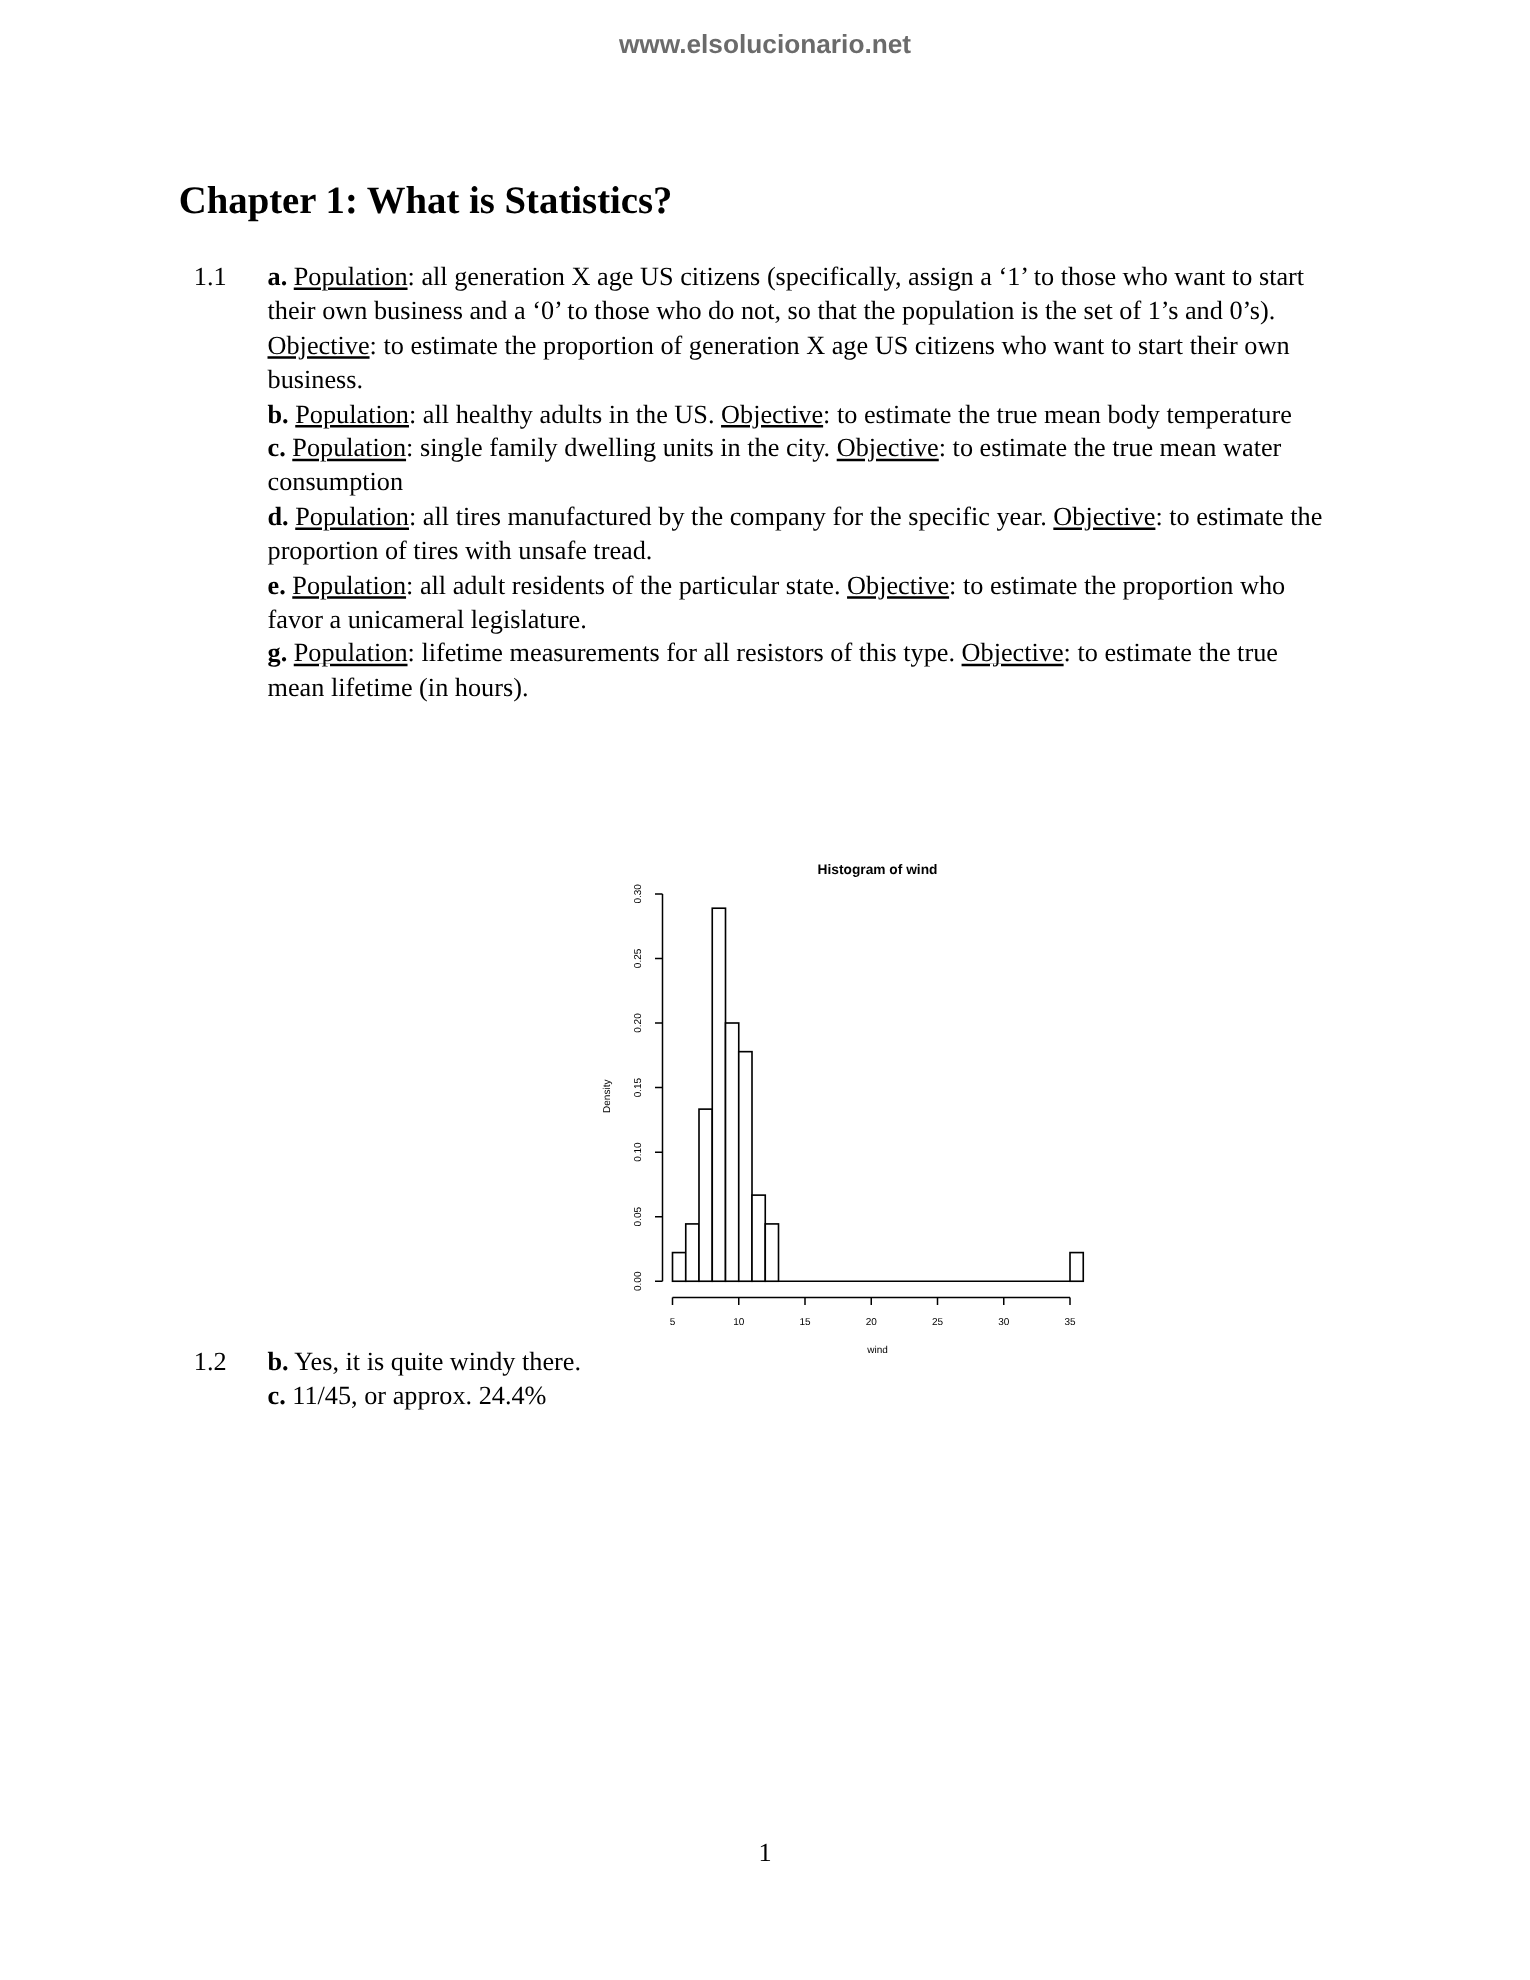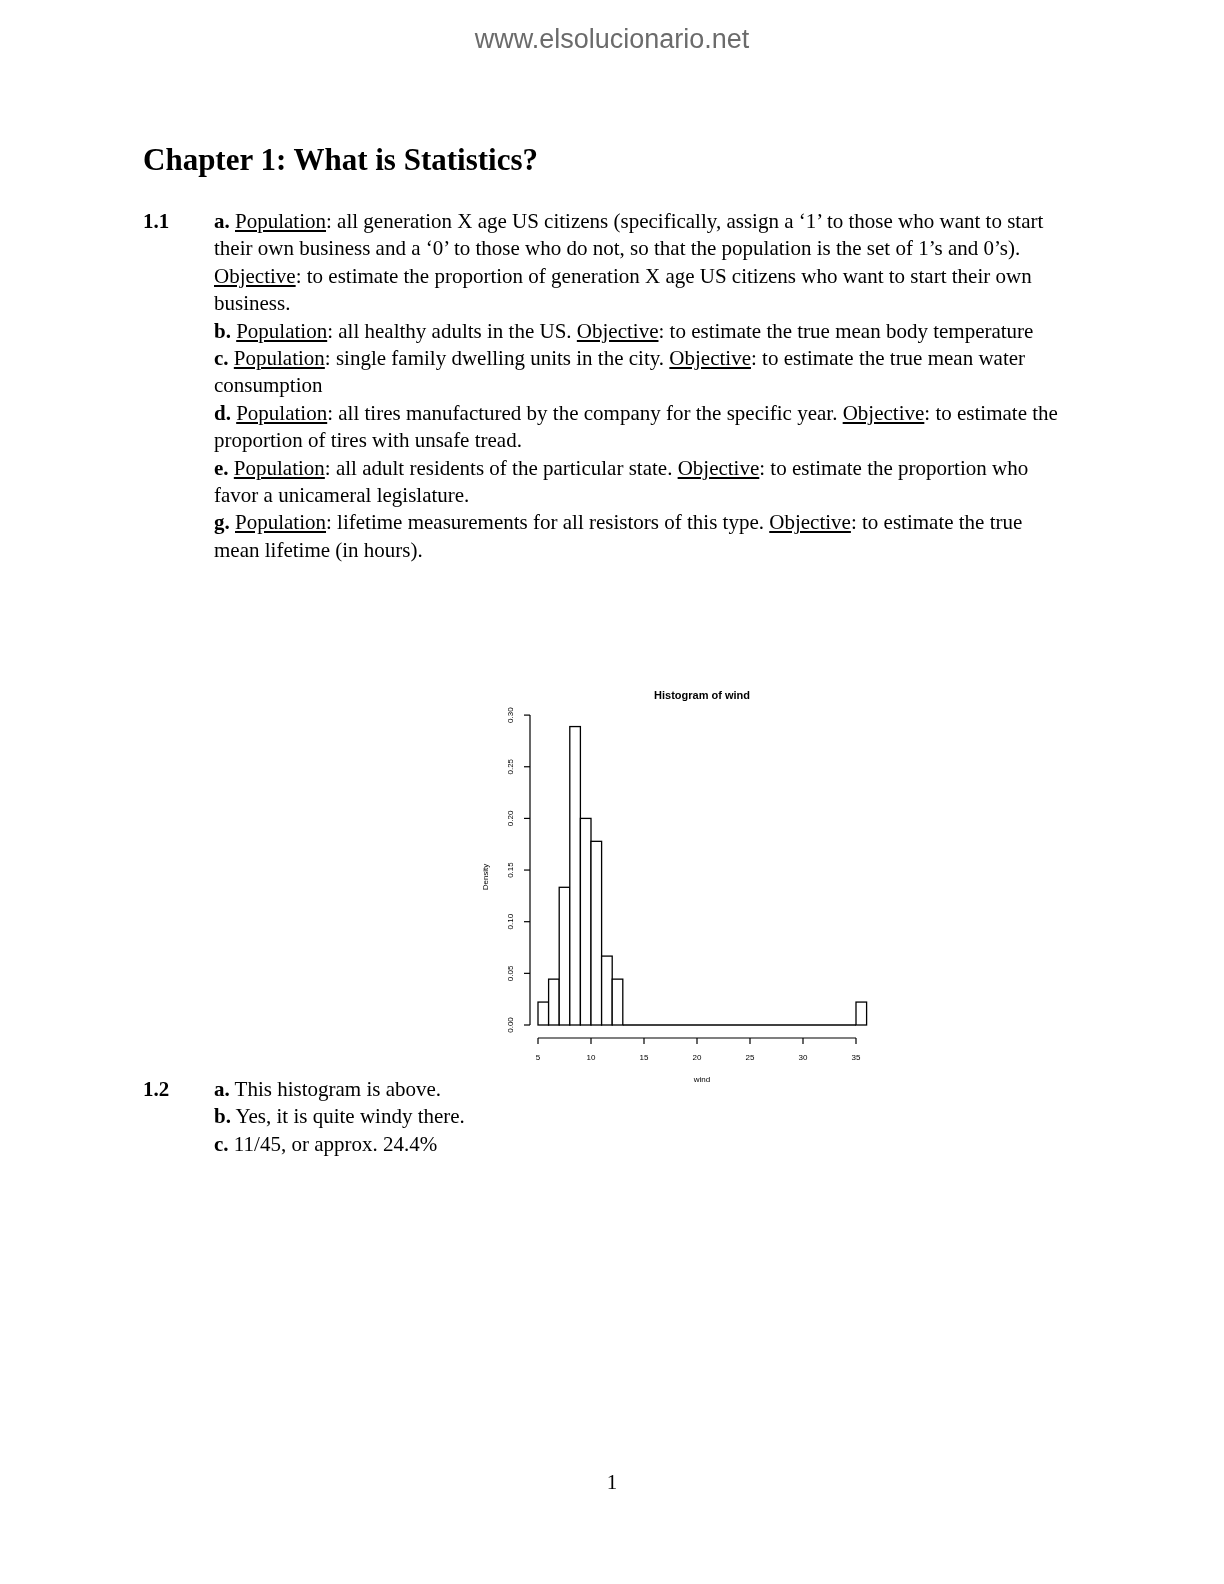--- a/index.html
+++ b/index.html
@@ -1,22 +1,22 @@
 <!DOCTYPE html>
 <html><head>
 <meta charset="utf-8">
 <style>
   html, body { margin: 0; padding: 0; background: #ffffff; }
   body { width: 1224px; height: 1584px; position: relative; overflow: hidden; color: #000; }
   .watermark { position: absolute; top: 24px; left: 0; width: 1224px; text-align: center;
-    font-family: "Liberation Sans", sans-serif; font-size: 27px; color: #6b6b6b; }
+    font-family: "Liberation Sans", sans-serif; font-size: 21px; color: #6b6b6b; font-weight: bold; }
   .chapter-title { position: absolute; top: 142px; left: 143px; margin: 0;
     font-family: "Liberation Serif", serif; font-weight: bold; font-size: 31px; }
   .problem { position: absolute; left: 143px; font-family: "Liberation Serif", serif; font-size: 21px; line-height: 27.4px; }
-  .problem-num { position: absolute; left: 0; top: 0; font-weight: bold; }
+  .problem-num { position: absolute; left: 12px; top: 0; font-weight: normal; }
   .problem-body { position: absolute; left: 71px; top: 0; width: 850px; }
   .part { display: block; }
   .part-letter { font-weight: bold; }
   .u { text-decoration: underline; margin-top: 40px; }
   .chart { position: absolute; left: 470px; top: 680px; width: 420px; height: 420px; }
   .page-number { position: absolute; top: 1470px; left: 0; width: 1224px; text-align: center;
     font-family: "Liberation Serif", serif; font-size: 21px; }
   svg text { font-family: "Liberation Sans", sans-serif; }
 </style>
 </head>
@@ -82,19 +82,18 @@
       <text x="333" y="380" font-size="8" text-anchor="middle">30</text>
       <line x1="386" y1="358" x2="386" y2="364" stroke="#000" stroke-width="1.2"></line>
       <text x="386" y="380" font-size="8" text-anchor="middle">35</text>
       <text x="232" y="402" font-size="8" text-anchor="middle">wind</text>
     </svg>
 </div>
 
 <div class="problem" style="top:1076px;">
   <span class="problem-num">1.2</span>
   <div class="problem-body" id="p12">
-      <span class="part"><span class="part-letter">a.</span><span> This histogram is above.</span></span>
       <span class="part"><span class="part-letter">b.</span><span> Yes, it is quite windy there.</span></span>
       <span class="part"><span class="part-letter">c.</span><span> 11/45, or approx. 24.4%</span></span>
     </div>
 </div>
 
 <div class="page-number">1</div>
 
 </body></html>

